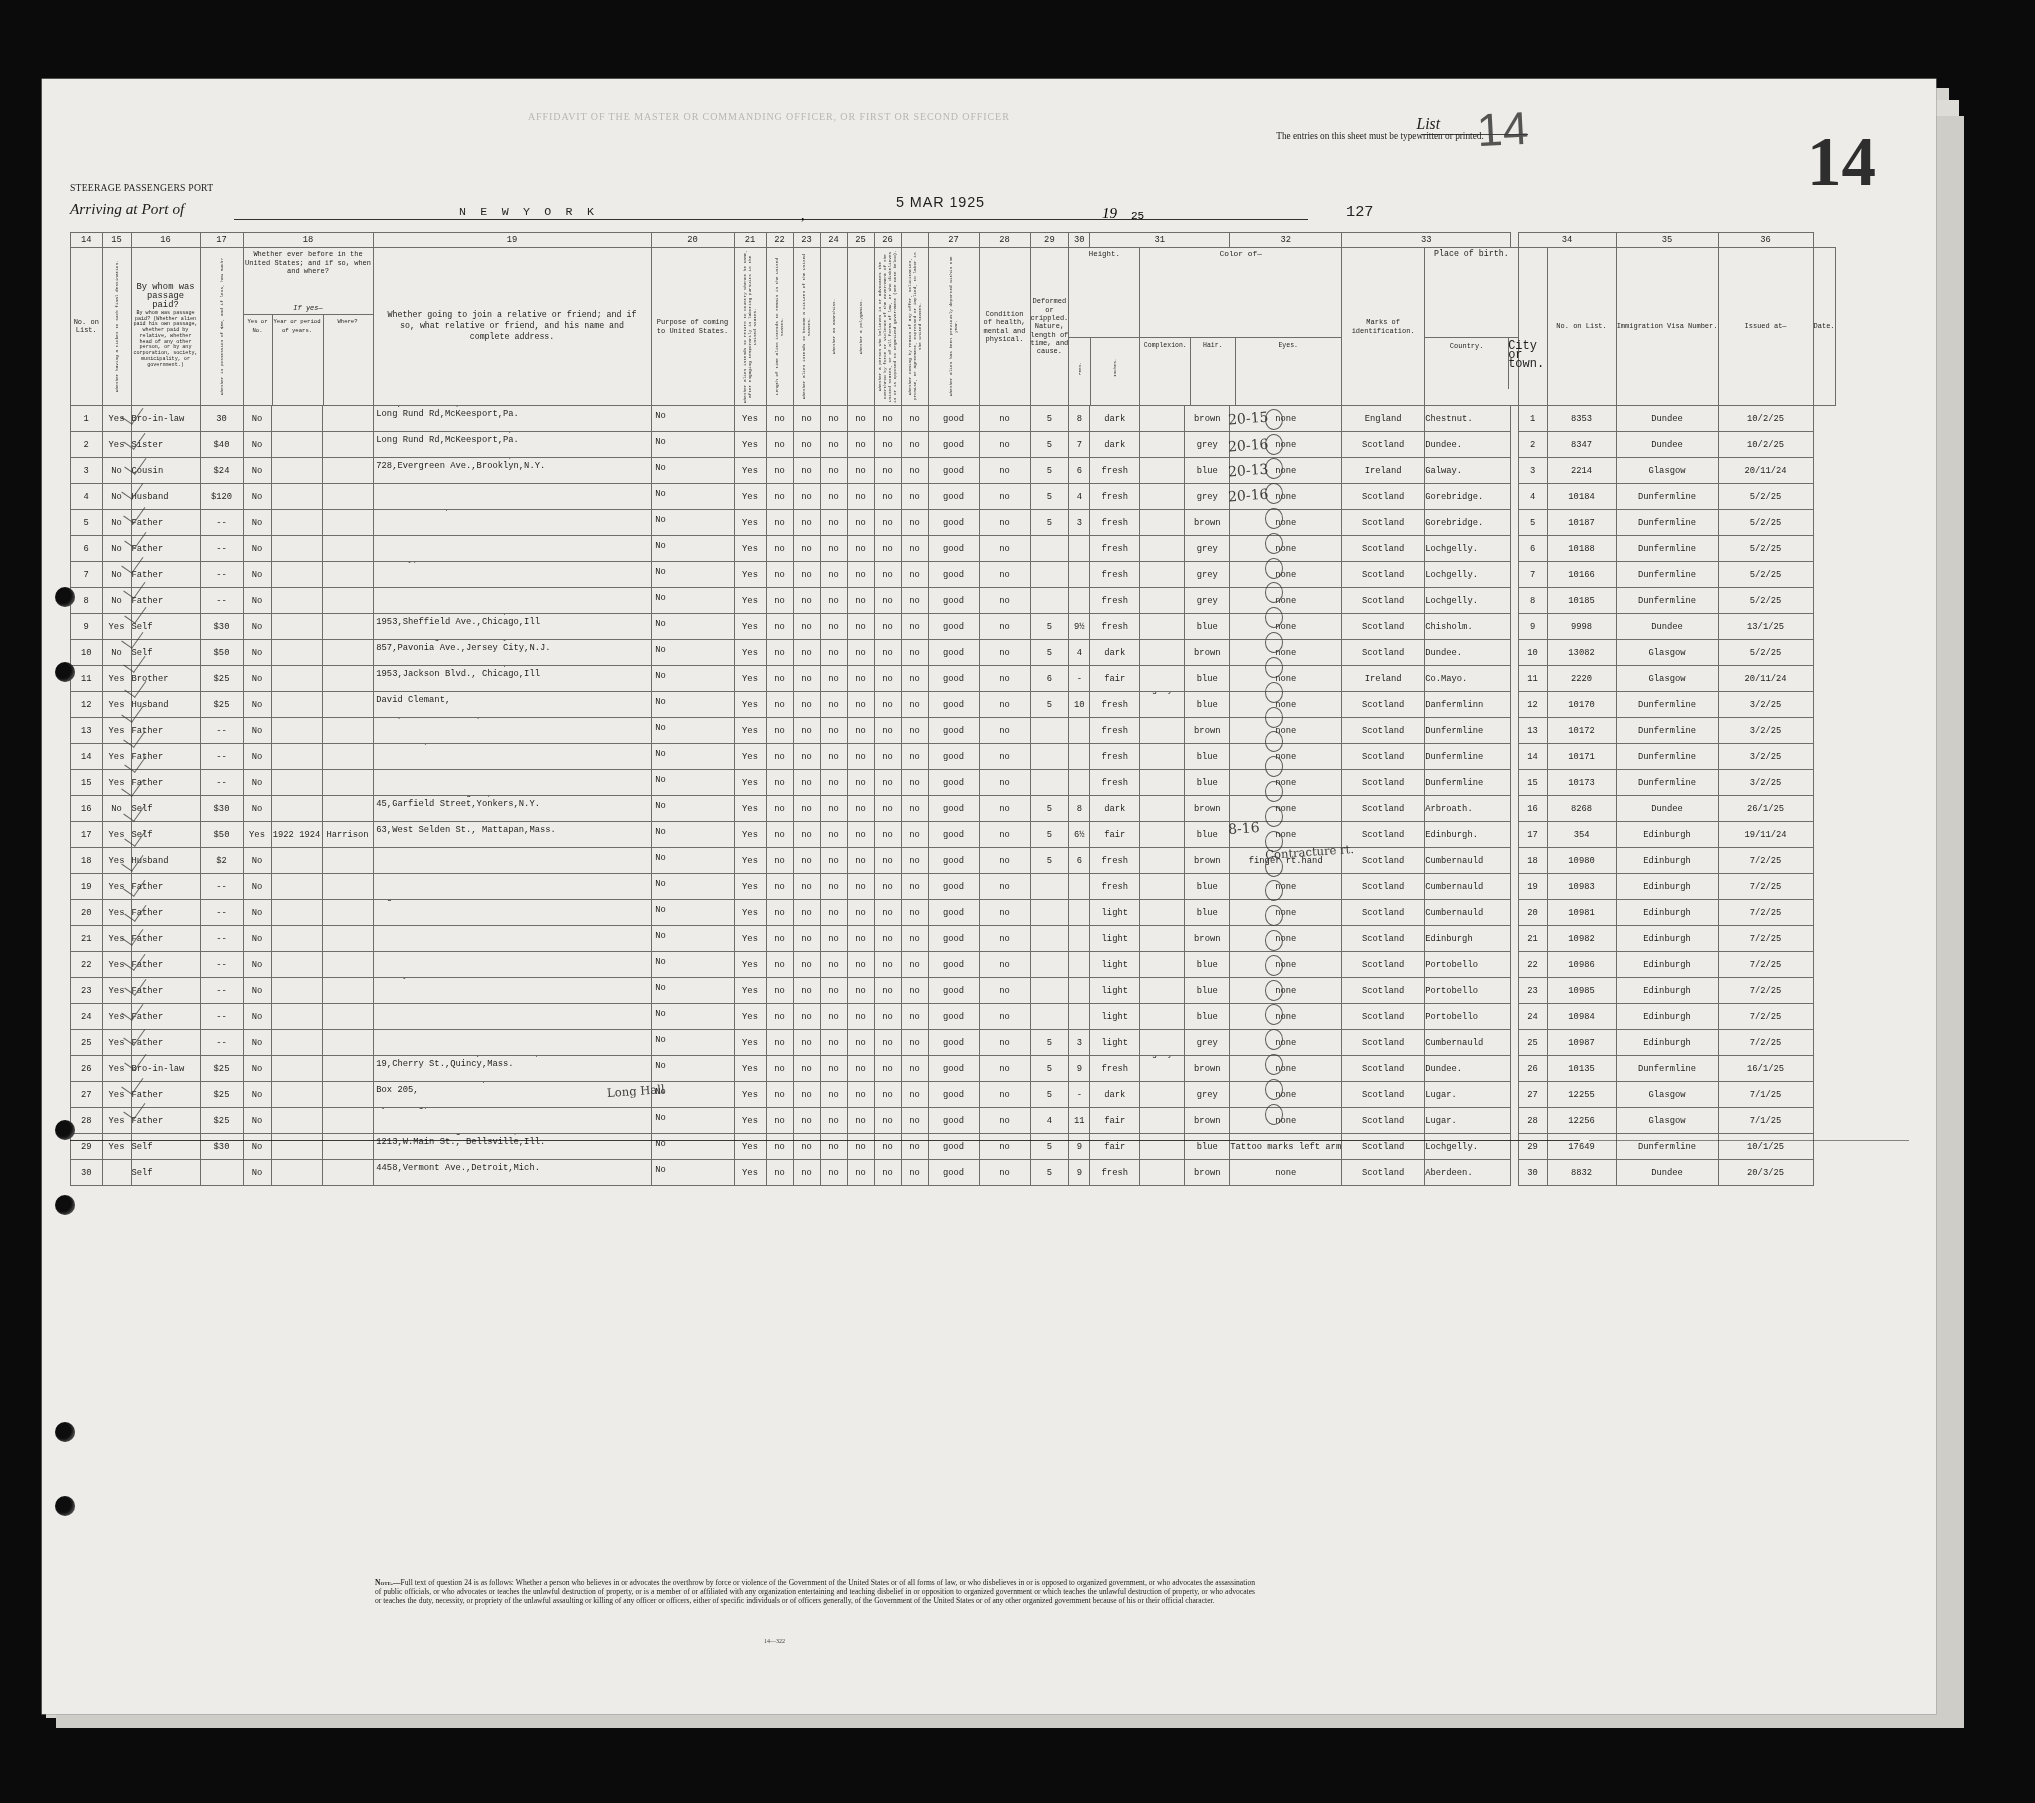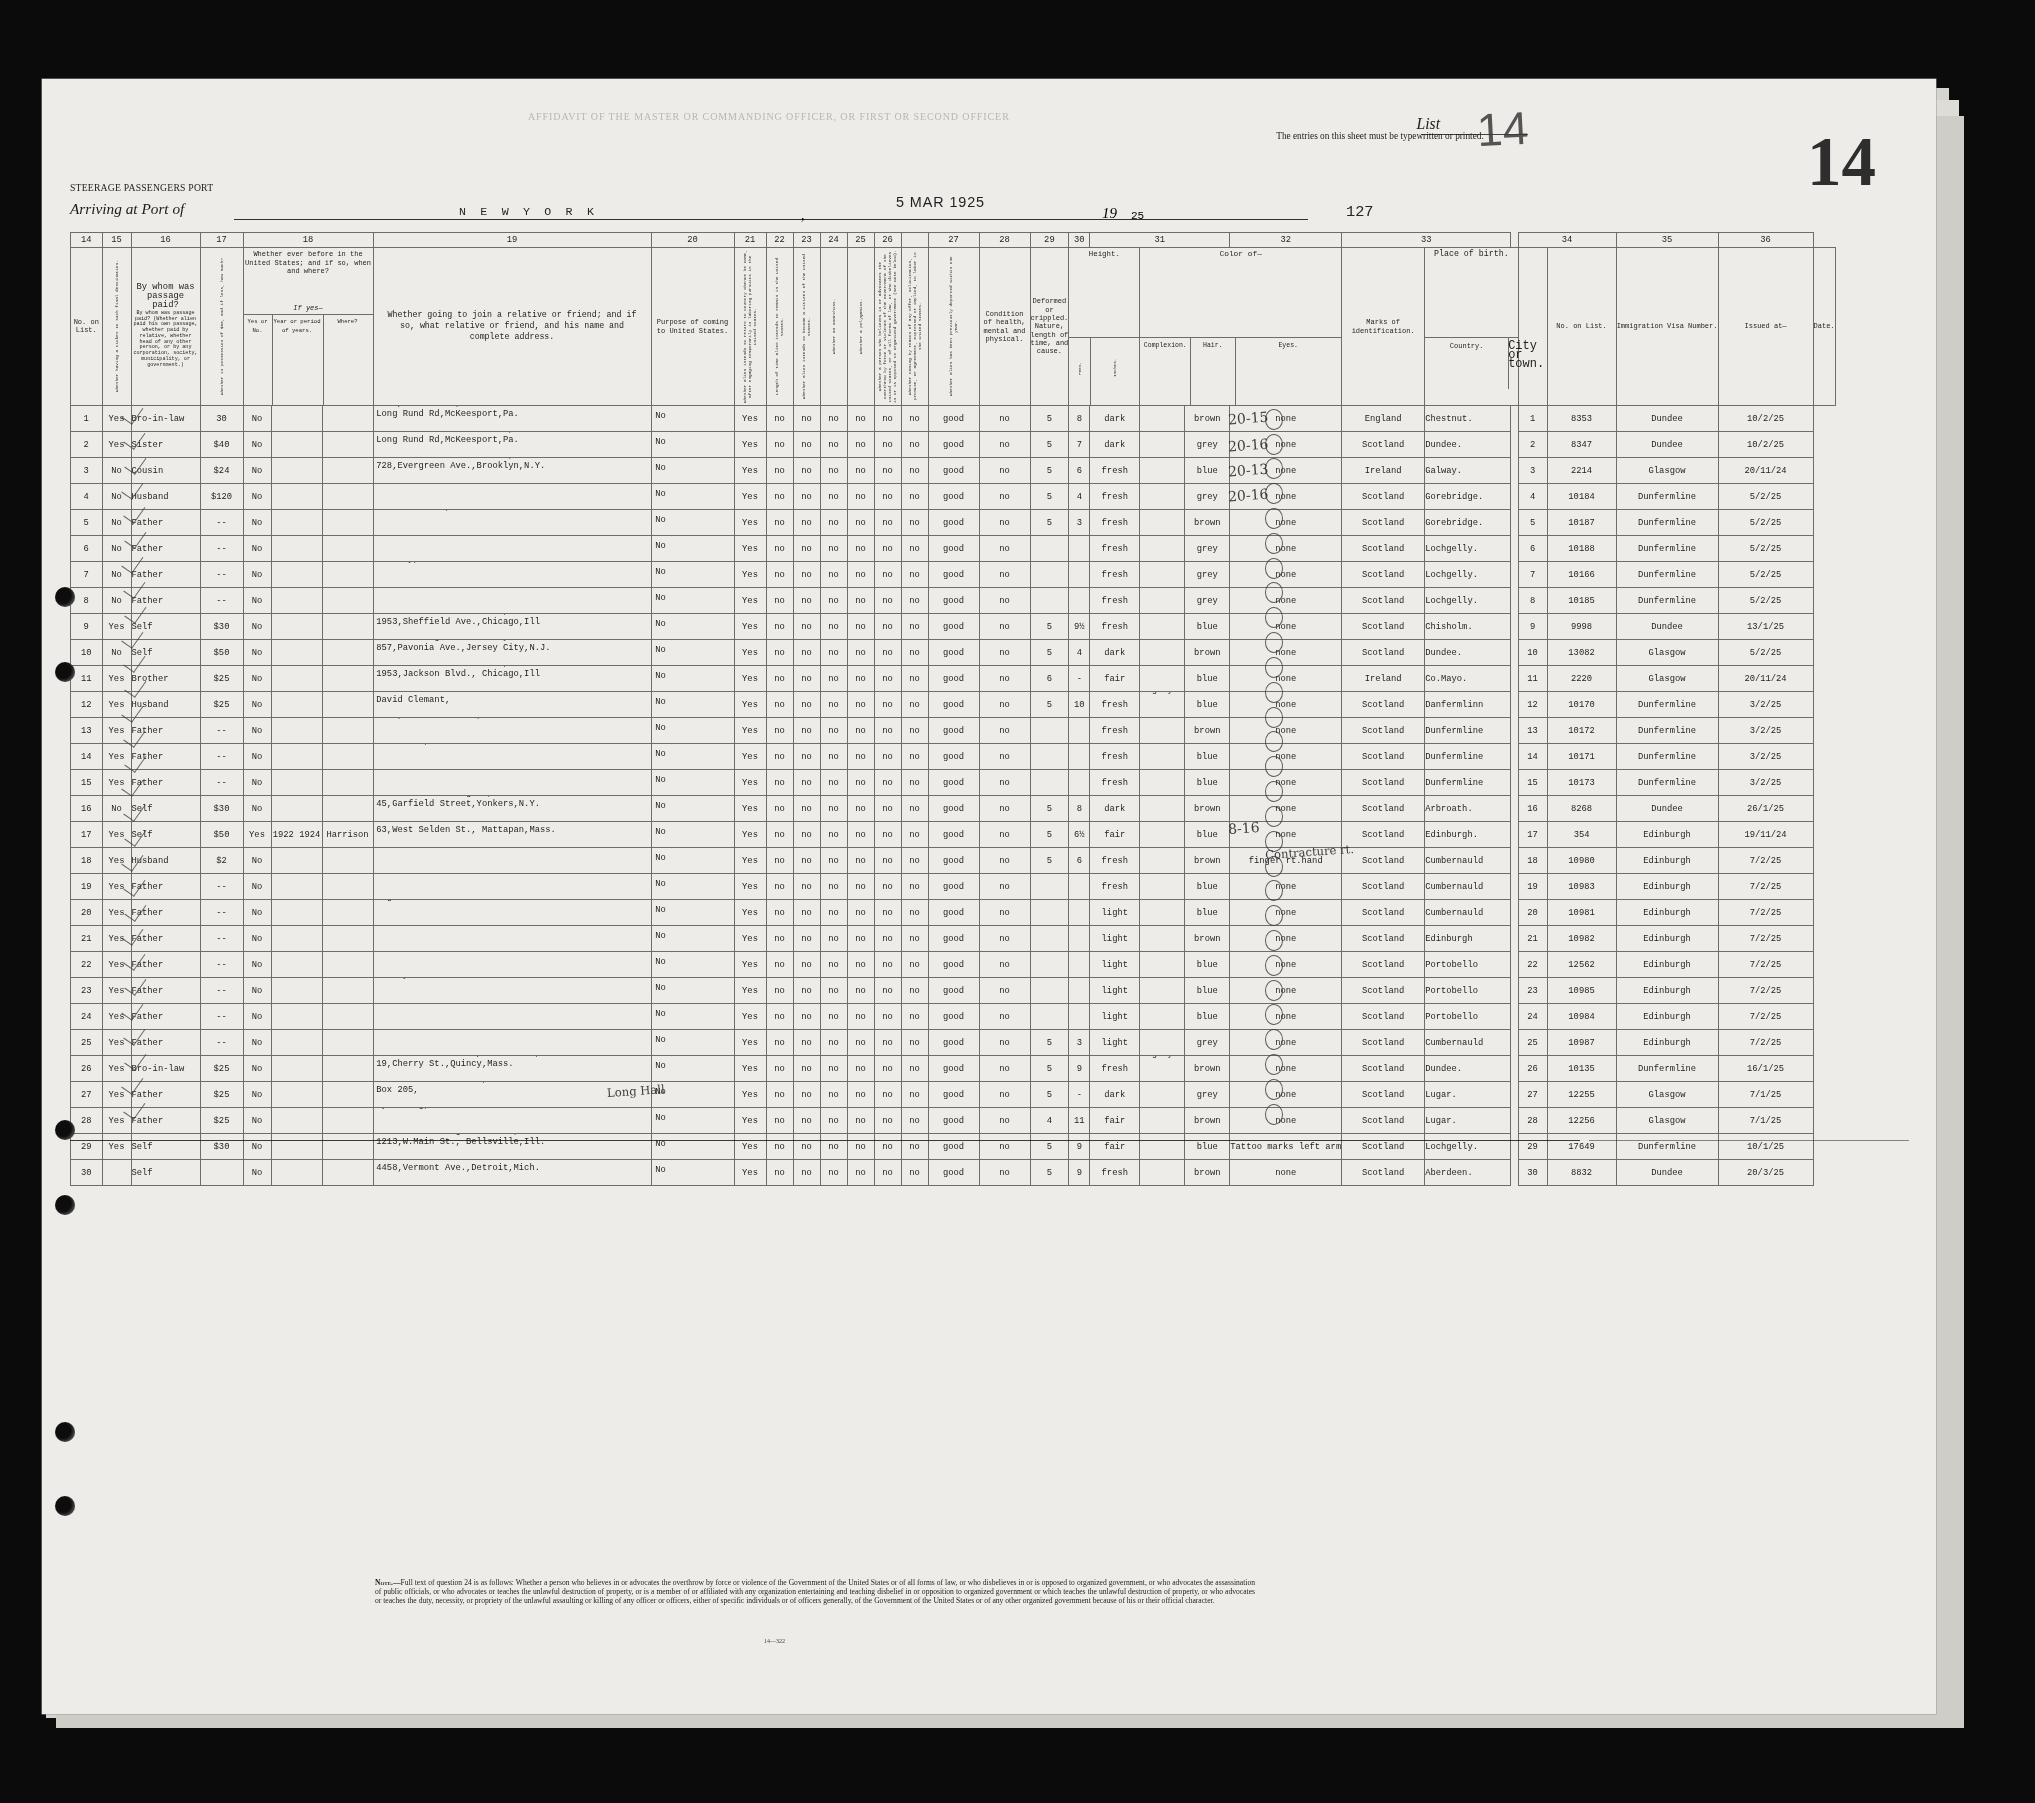--- a/index.html
+++ b/index.html
@@ -1442,21 +1442,21 @@
             <td class="c small">light</td>
             <td class="two-line">
               <div class="up">fair</div>
             </td>
             <td class="c small">blue</td>
             <td class="c small">none</td>
             <td class="c small">Scotland</td>
             <td class="l small">Portobello</td>
             <td style="border: none;"></td>
             <td class="c small">22</td>
-            <td class="c small">12562</td>
+            <td class="c small">10986</td>
             <td class="c small">Edinburgh</td>
             <td class="c small">7/2/25</td>
           </tr>
           <tr class="data-row">
             <td class="c">23</td>
             <td class="c">Yes</td>
             <td class="l small">Father</td>
             <td class="c small">--</td>
             <td class="c small">No</td>
             <td class="c tiny"></td>

